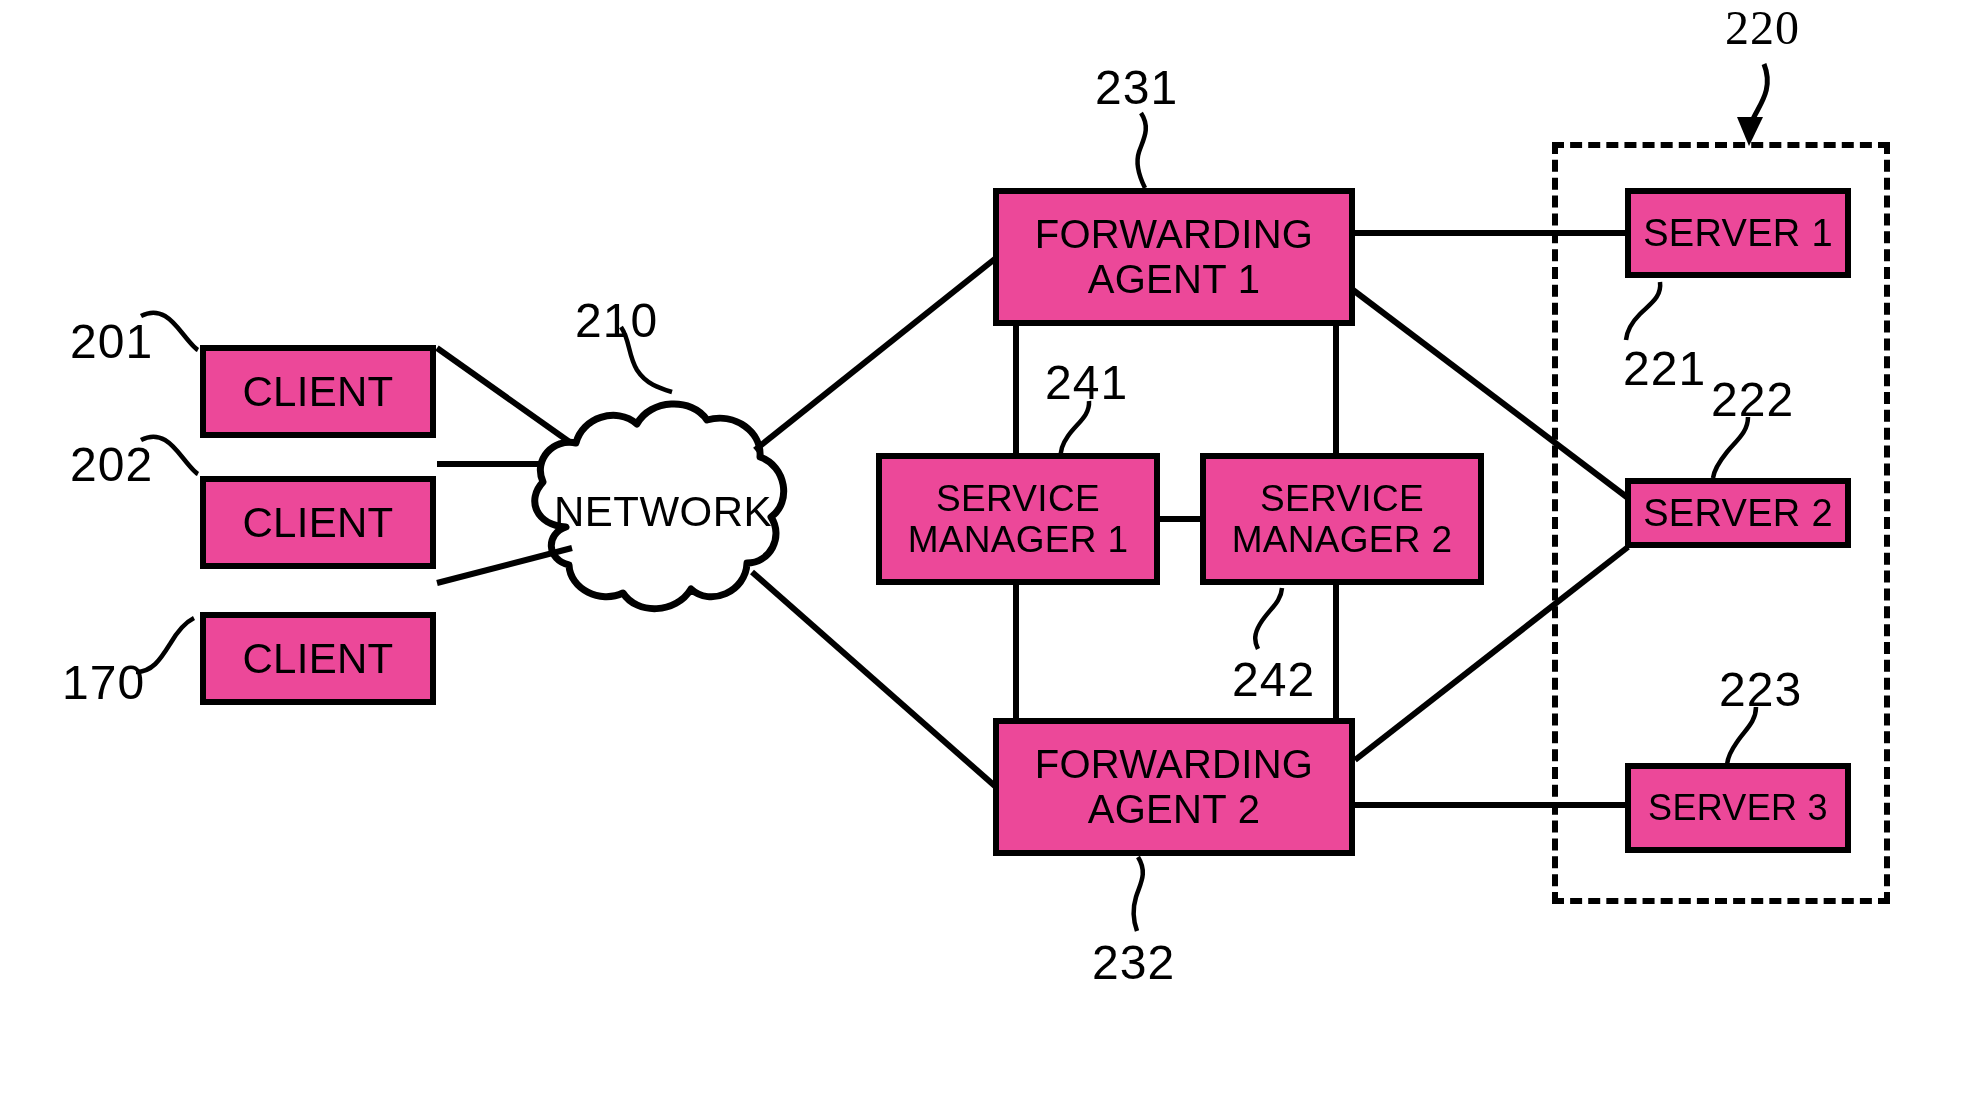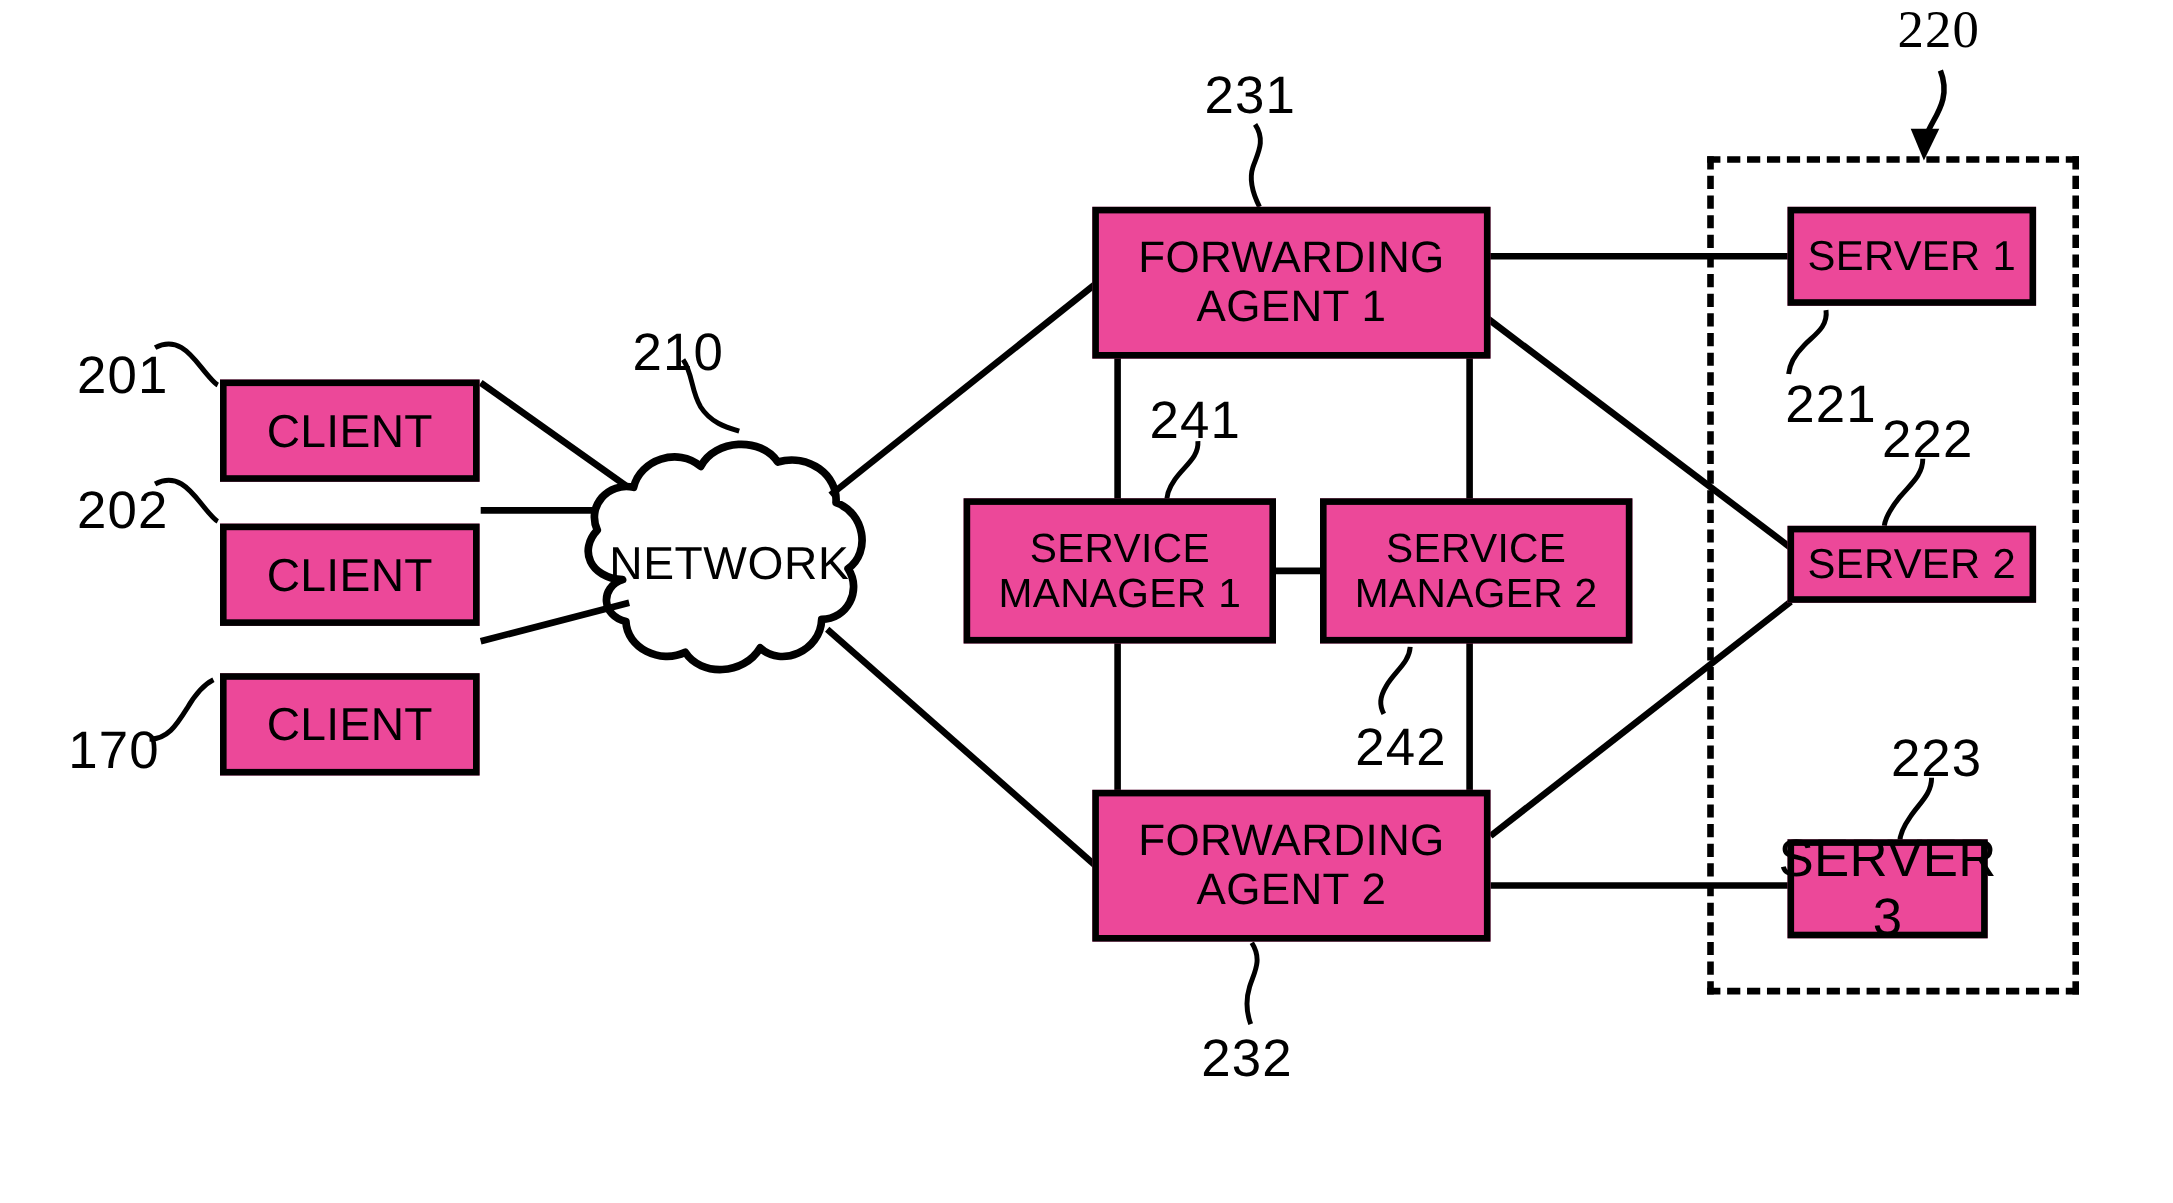--- a/index.html
+++ b/index.html
@@ -166,21 +166,21 @@
   </div>
 
   <div class="node-box" style="left:1625px; top:188px; width:226px; height:90px; font-size:38px;">
     <span class="lbl">SERVER 1</span>
   </div>
 
   <div class="node-box" style="left:1625px; top:478px; width:226px; height:70px; font-size:38px;">
     <span class="lbl">SERVER 2</span>
   </div>
 
-  <div class="node-box" style="left:1625px; top:763px; width:182px; height:90px; font-size:48px;">
+  <div class="node-box" style="left:1625px; top:763px; width:226px; height:90px; font-size:36px;">
     <span class="lbl">SERVER 3</span>
   </div>
 
   <div class="ref-num" style="left:70px; top:314px; font-size:48px;">201</div>
 
   <div class="ref-num" style="left:70px; top:437px; font-size:48px;">202</div>
 
   <div class="ref-num" style="left:62px; top:655px; font-size:48px;">170</div>
 
   <div class="ref-num" style="left:575px; top:293px; font-size:48px;">210</div>

